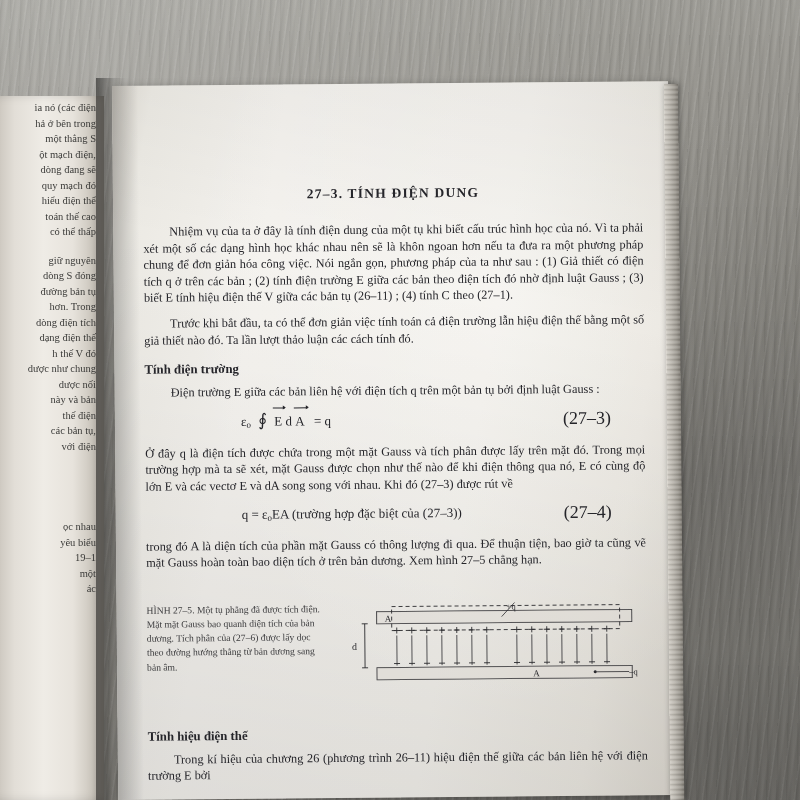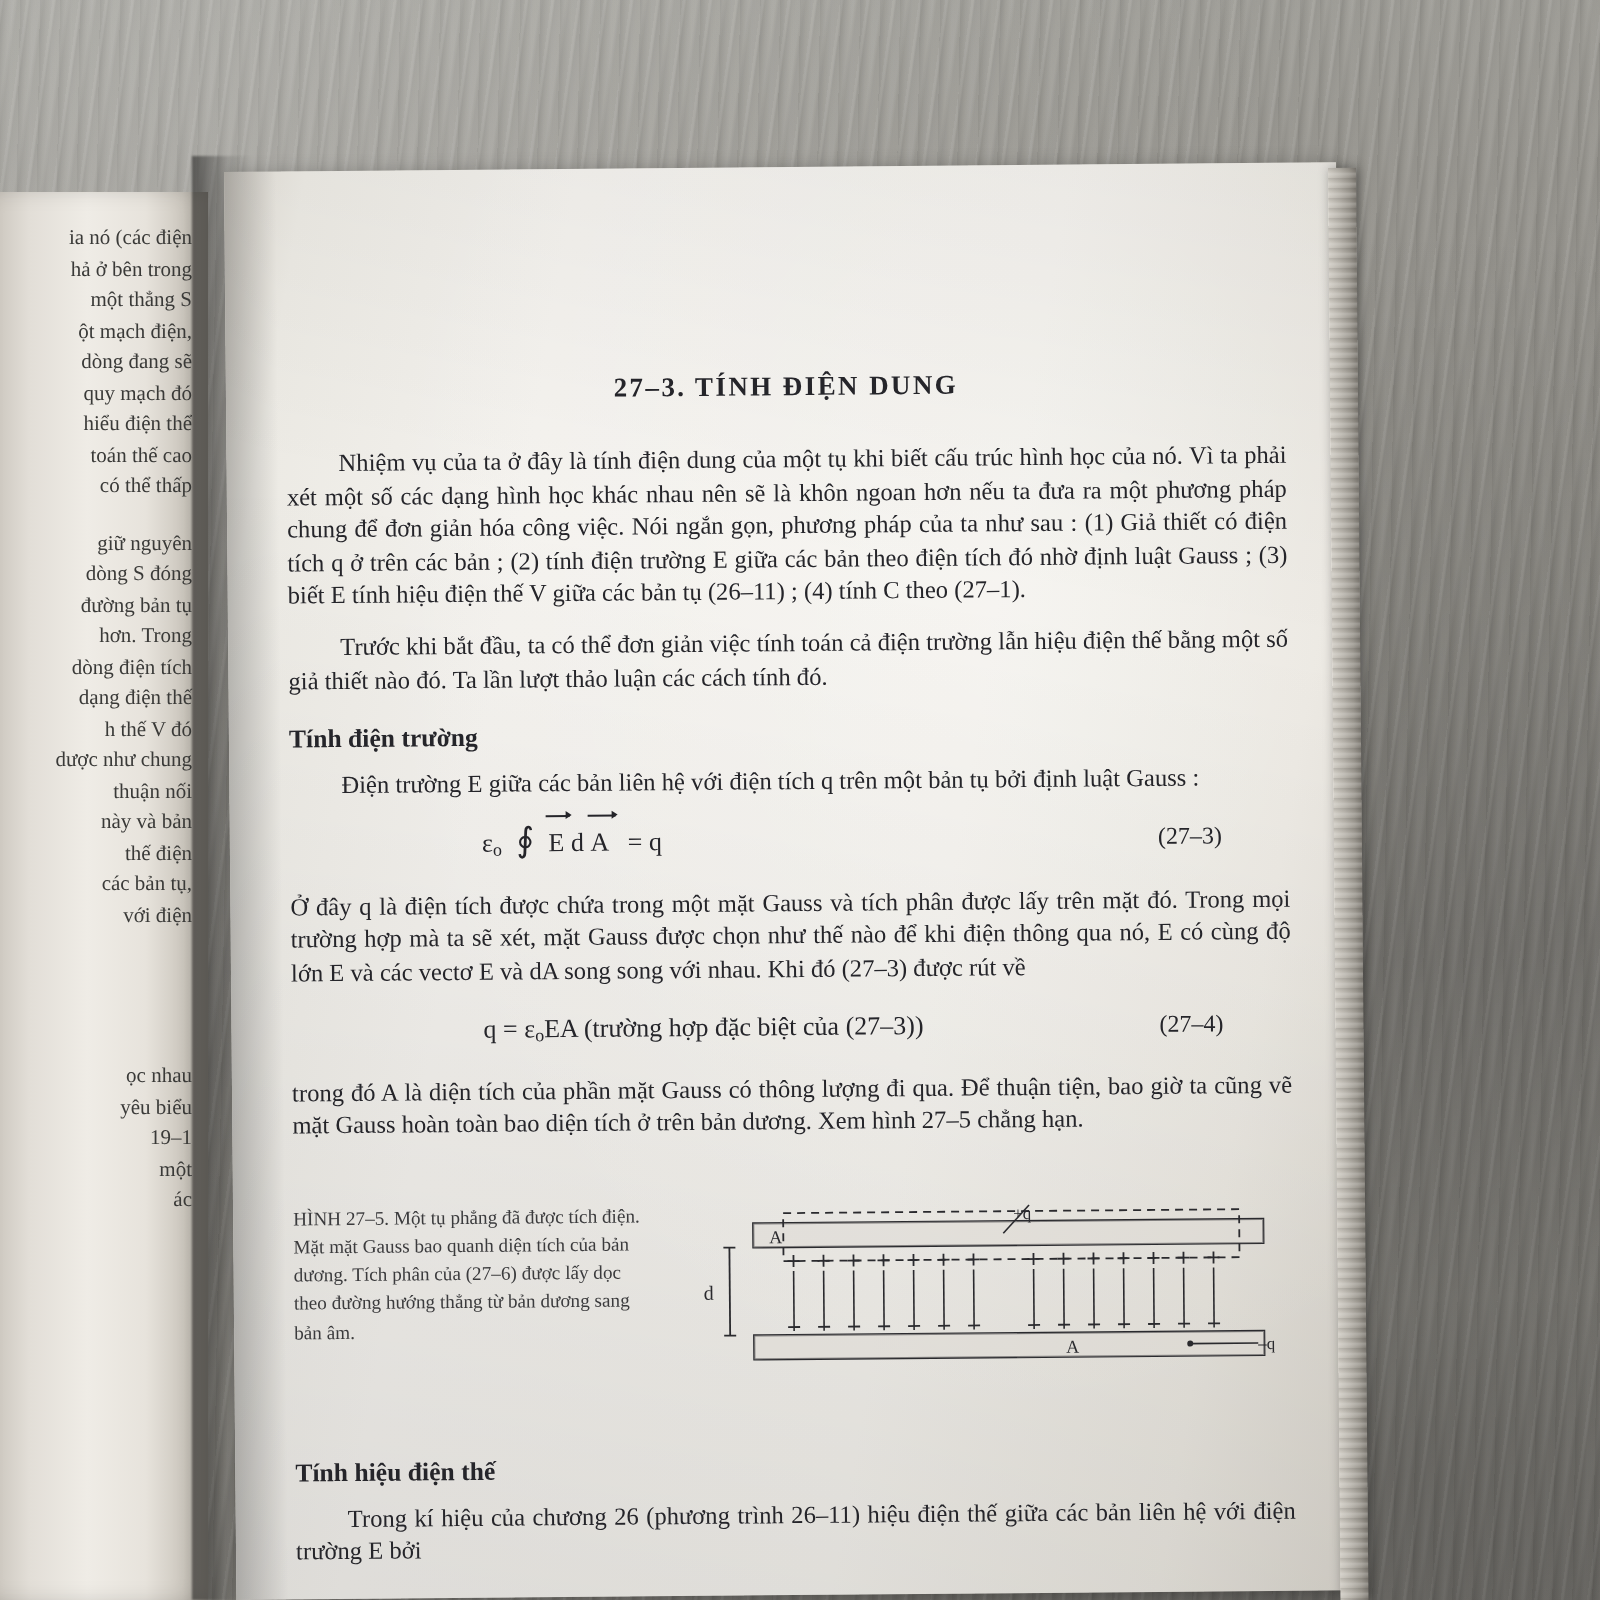--- a/index.html
+++ b/index.html
@@ -25,21 +25,21 @@
   }
 
   
   #left-page{
     position:absolute;left:0;top:96px;width:104px;height:704px;
     background:linear-gradient(90deg,#cfcac2 0%,#e2ded7 14%,#efece6 42%,#e7e3dc 70%,#cdc8bf 88%,#a9a49b 100%);
     box-shadow:inset -8px 0 14px -6px rgba(0,0,0,0.35);
     overflow:hidden;
   }
   #left-page .ltext{
-    padding:16px 8px 0 2px;
+    padding:4px 8px 0 2px;
     font-size:10.5px;line-height:15.5px;color:#3a3a38;
     text-align:right;
   }
   #left-page .lspace{height:13px}
 
   
   #gutter{
     position:absolute;left:96px;top:78px;width:30px;height:722px;
     background:linear-gradient(90deg,rgba(0,0,0,0.48) 0%,rgba(0,0,0,0.30) 28%,rgba(0,0,0,0.10) 62%,rgba(0,0,0,0.0) 100%);
     filter:blur(0.4px);
@@ -87,21 +87,21 @@
     margin:0 0 9px 0;text-indent:26px;
   }
   p.para.noind{text-indent:0}
   h2.sub{
     font-size:12.8px;font-weight:700;margin:14px 0 7px 0;
   }
   .eq{
     font-size:13px;line-height:20px;margin:10px 0 10px 0;
     position:relative;padding-left:96px;
   }
-  .eq .num{position:absolute;right:34px;font-size:12px}
+  .eq .num{position:absolute;right:34px;font-size:18px}
   .vec{position:relative;display:inline-block}
   .vec:after{
     content:"";position:absolute;left:-1px;right:-3px;top:-4px;height:0;
     border-top:1px solid #25252a;
   }
   .vec:before{
     content:"";position:absolute;right:-4px;top:-6px;
     border-left:3.5px solid #25252a;border-top:2px solid transparent;border-bottom:2px solid transparent;
   }
   .sub0{font-size:9px;vertical-align:-2px}
@@ -134,21 +134,21 @@
     <div>có thể thấp</div>
     <div class="lspace"></div>
     <div>giữ nguyên</div>
     <div>dòng S đóng</div>
     <div>đường bản tụ</div>
     <div>hơn. Trong</div>
     <div>dòng điện tích</div>
     <div>dạng điện thế</div>
     <div>h thế V đó</div>
     <div>dược như chung</div>
-    <div>thuận nối</div>
+    <div>dược nối</div>
     <div>này và bản</div>
     <div>thế điện</div>
     <div>các bản tụ,</div>
     <div>với điện</div>
     <div class="lspace"></div>
     <div class="lspace"></div>
     <div class="lspace"></div>
     <div class="lspace"></div>
     <div class="lspace"></div>
     <div>ọc nhau</div>

